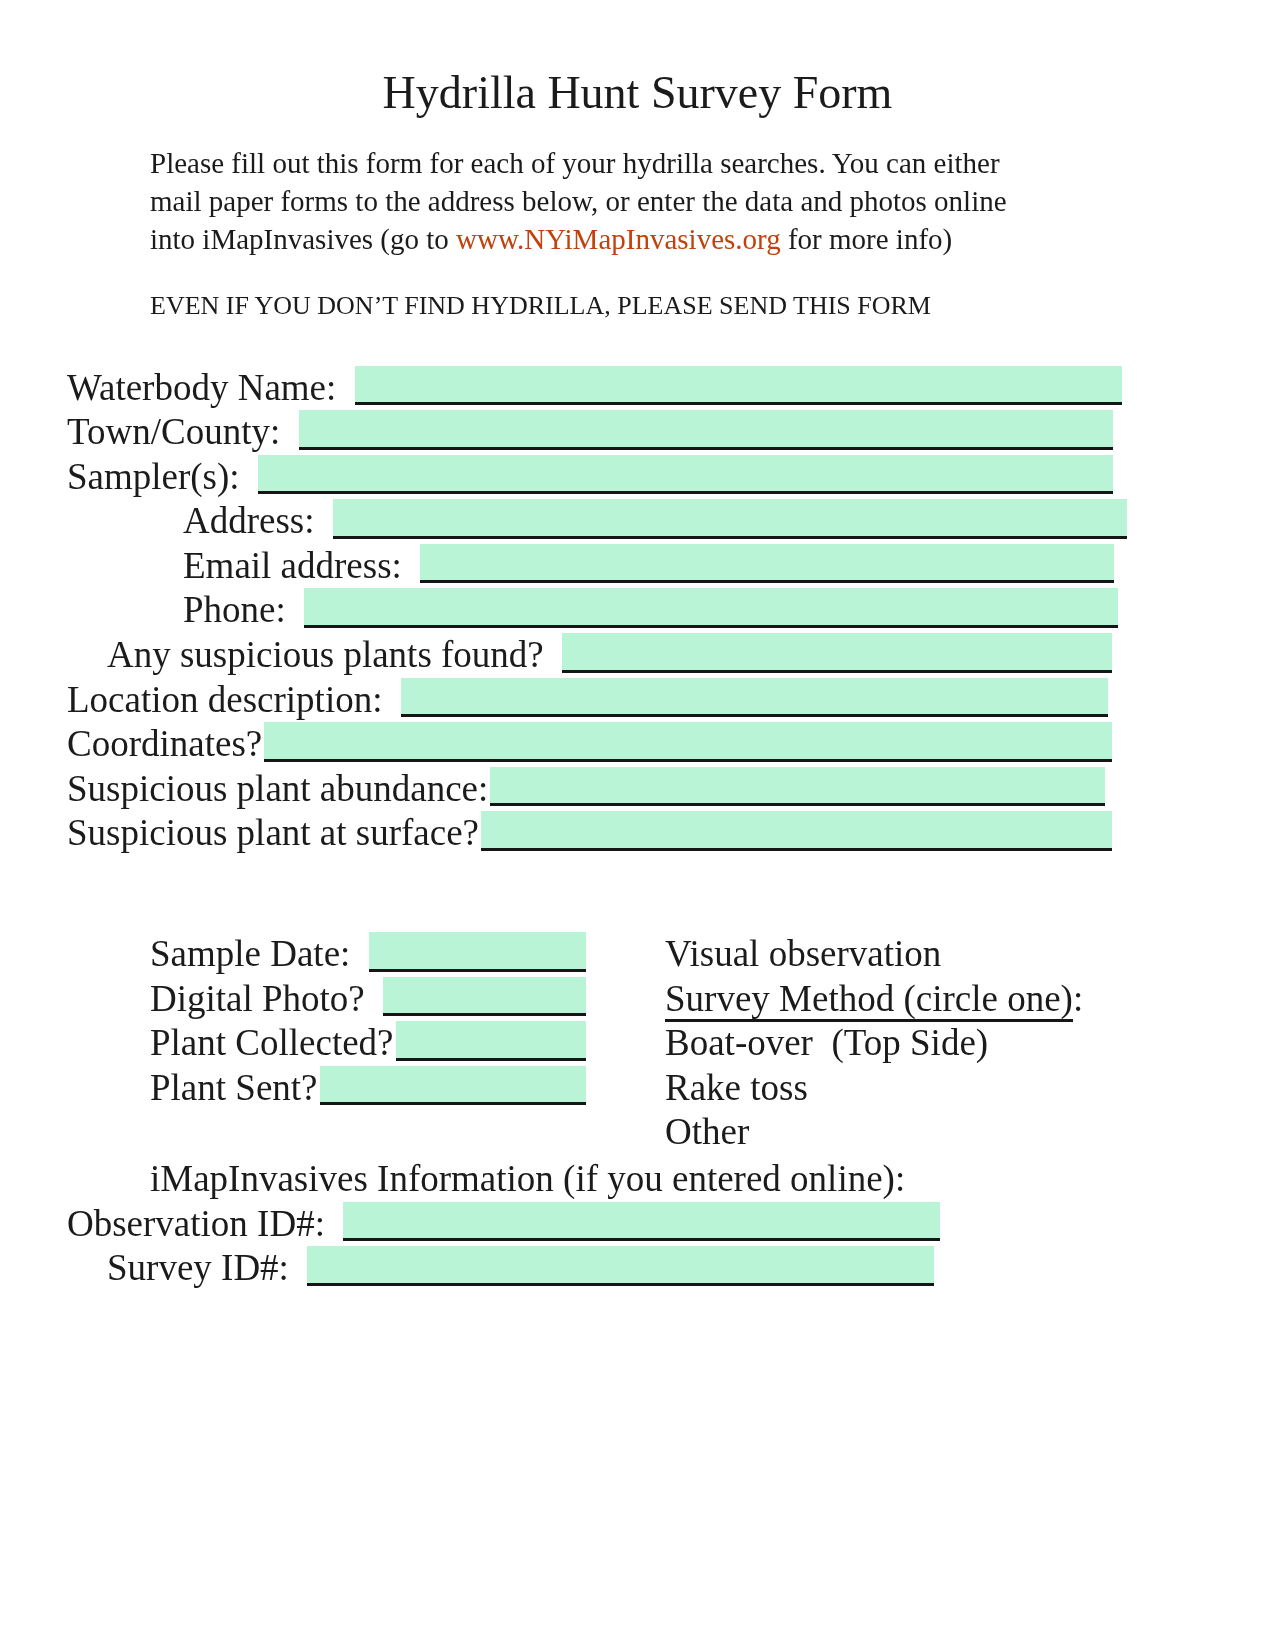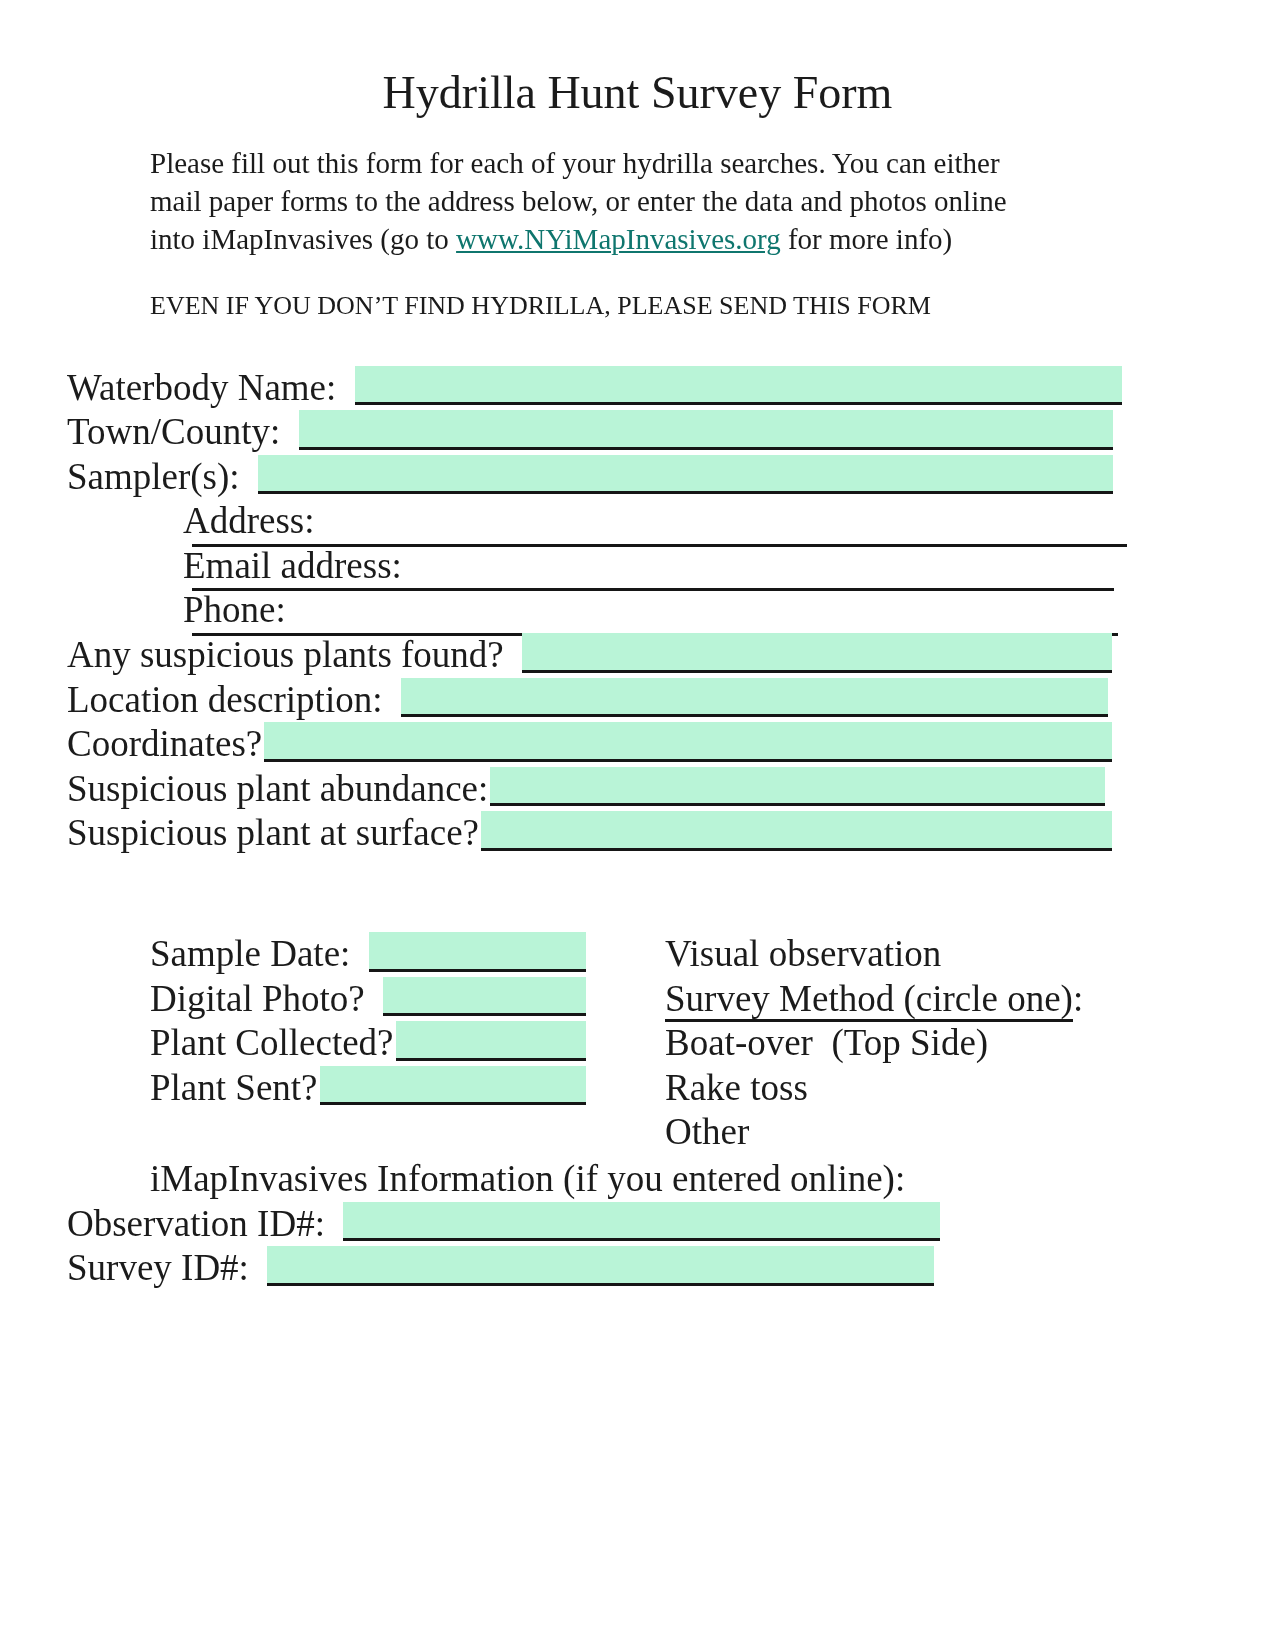--- a/index.html
+++ b/index.html
@@ -19,58 +19,57 @@
     line-height:1.25;
   }
 
   .intro {
     margin:22px 90px 0 150px;
     font-size:29px;
     line-height:38px;
   }
   .intro .iline { white-space:pre; }
   .link {
-    color:#0f766e;
-    text-decoration:underline;
+    color:#c2410c;
     cursor:pointer;
   }
 
   .notice {
     margin:30px 0 0 150px;
     font-size:26px;
     line-height:36px;
     white-space:pre;
   }
 
   
   .frows { margin-top:42px; }
   .frow {
     display:flex;
     height:44.6px;
     font-size:37px;
     padding-left:67px;
   }
-  .frow.indent { padding-left:183px;flex-direction:column; }
+  .frow.indent { padding-left:183px; }
   .flabel { line-height:44.6px; white-space:pre; }
   .ffill {
     flex:1 1 auto;
     background:#b9f4d7;
     border-bottom:3px solid #161616;
     margin:0 0 5px 9px;
   }
   .frow.tight .ffill { margin-left:2px; }
 
   
   .frows .frow:nth-child(1)  { margin-right:153px; }
   .frows .frow:nth-child(2)  { margin-right:162px; }
   .frows .frow:nth-child(3)  { margin-right:162px; }
   .frows .frow:nth-child(4)  { margin-right:148px; }
   .frows .frow:nth-child(5)  { margin-right:161px; }
   .frows .frow:nth-child(6)  { margin-right:157px; }
-  .frows .frow:nth-child(7)  { margin-right:163px; }
+  .frows .frow:nth-child(7)  { margin-right:163px;margin-left:40px; }
   .frows .frow:nth-child(8)  { margin-right:167px; }
   .frows .frow:nth-child(9)  { margin-right:163px; }
   .frows .frow:nth-child(10) { margin-right:170px; }
   .frows .frow:nth-child(11) { margin-right:163px; }
 
   
   .twocol { display:flex; margin-top:76px; }
   .leftcol { width:586px; }
   .leftcol .frow { padding-left:150px; margin-right:0; }
   .rightcol { margin-left:79px; font-size:37px; }
@@ -80,21 +79,21 @@
   
   .imap-heading {
     padding-left:150px;
     font-size:37px;
     height:44.6px;
     line-height:44.6px;
     white-space:pre;
     margin-top:2px;
   }
   .idrows .frow:nth-child(1) { margin-right:335px; }
-  .idrows .frow:nth-child(2) { margin-right:341px; }
+  .idrows .frow:nth-child(2) { margin-right:341px;margin-left:40px; }
 </style>
 </head>
 <body>
 
 <div class="page">
 
   <h1 class="title">Hydrilla Hunt Survey Form</h1>
 
   <div class="intro">
     <div class="iline">Please fill out this form for each of your hydrilla searches. You can either</div>

